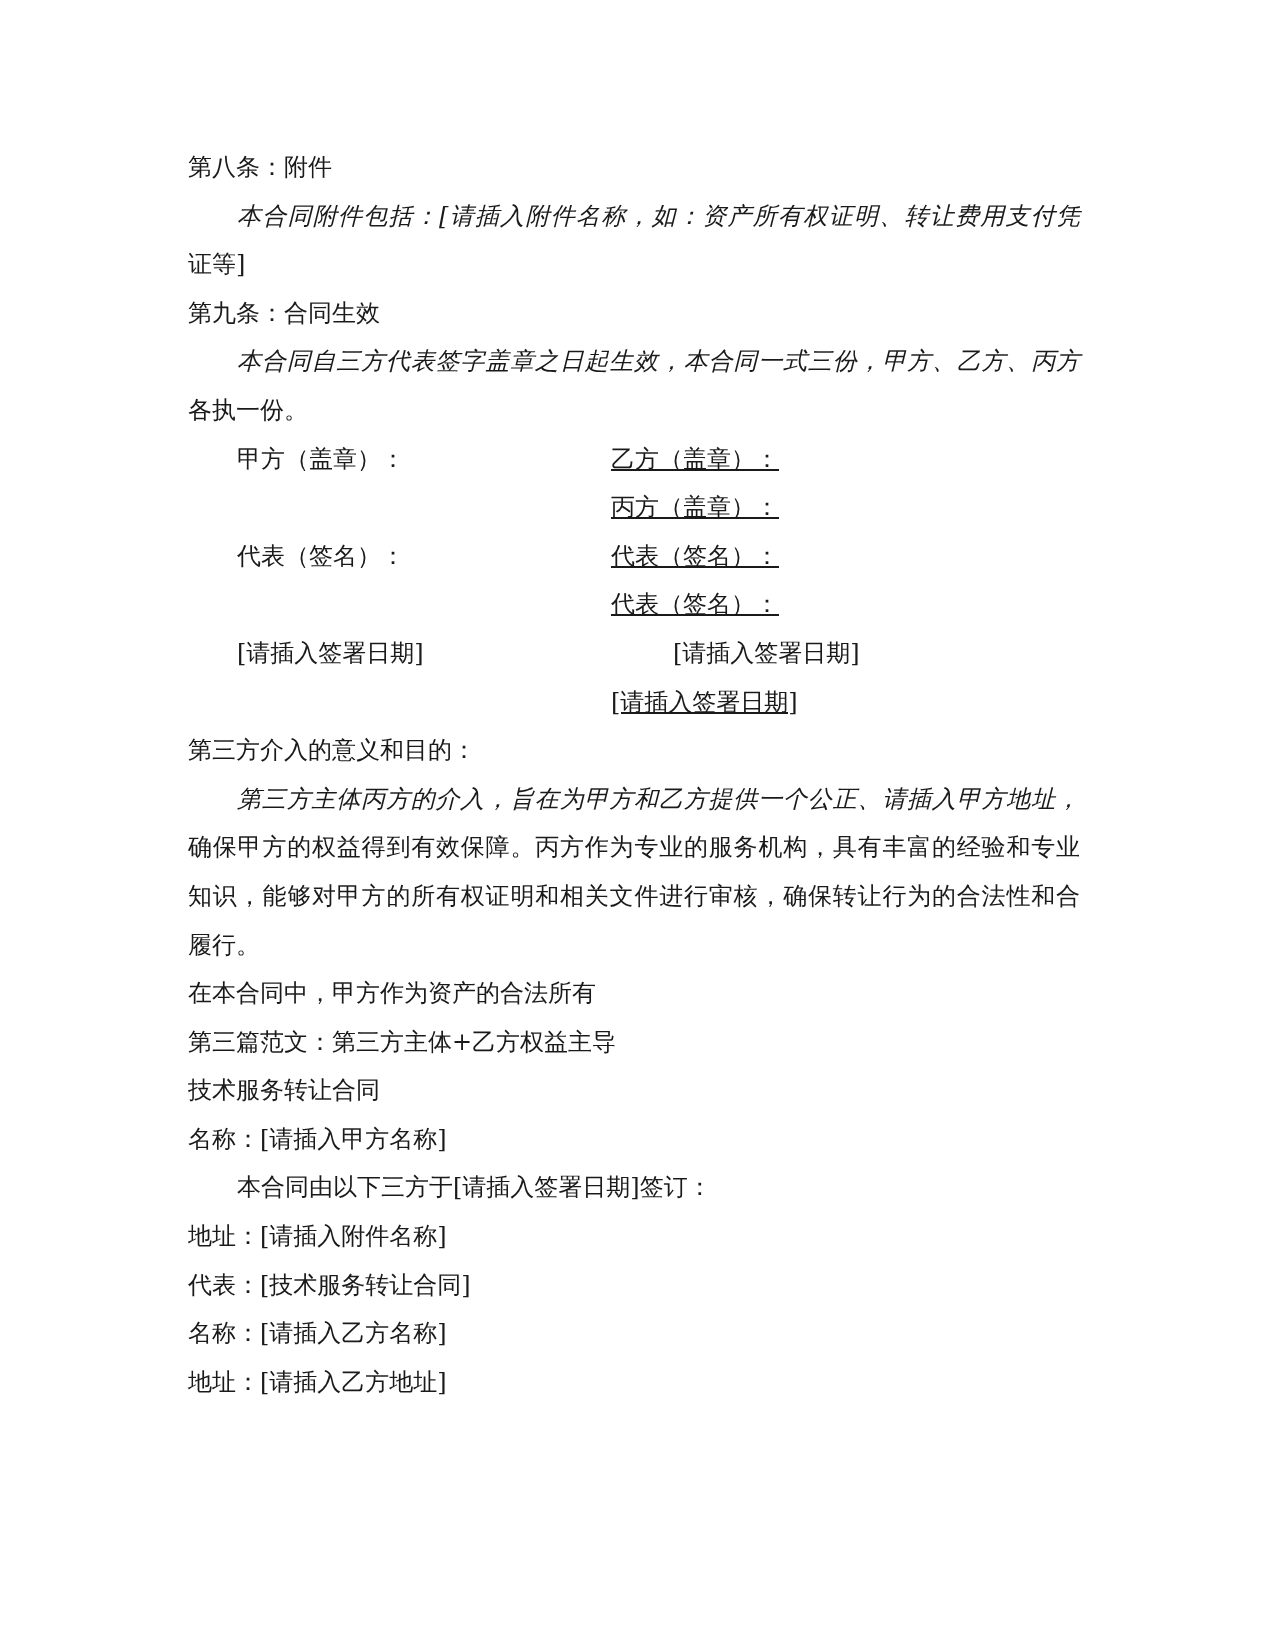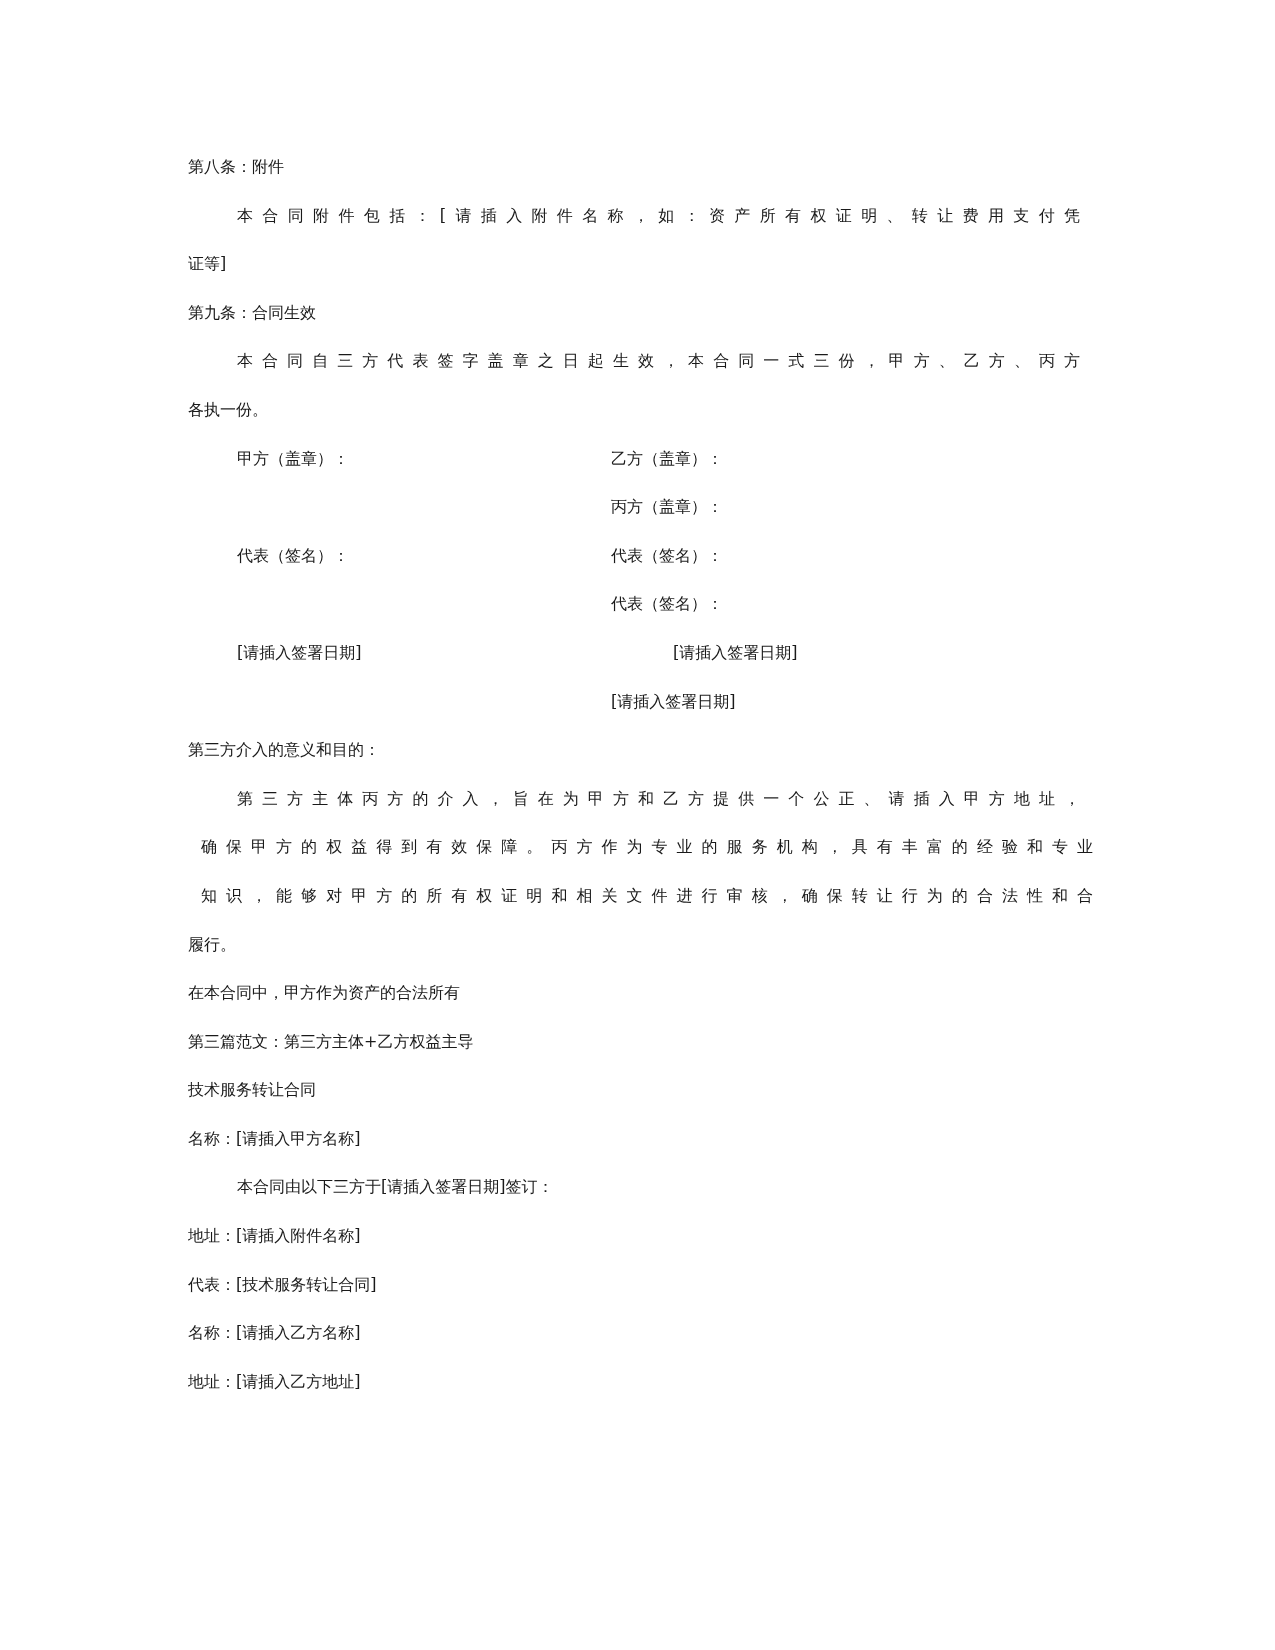--- a/index.html
+++ b/index.html
@@ -23,36 +23,36 @@
   }
   .line {
     position: relative;
     height: 48.6px;
   }
   .seg {
     position: absolute;
     top: 0;
     height: 48.6px;
     line-height: 48.6px;
-    font-size: 16px;
+    font-size: 24px;
     color: #1a1a1a;
     white-space: pre;
   }
   .seg.margin      { left: 188px; }
   .seg.indent      { left: 237px; }
-  .seg.col2        { left: 611px; }
+  .seg.col2        { left: 611px; text-decoration: underline; }
   .seg.col2_indent { left: 673px; }
   .seg.justify {
     white-space: normal;
     text-align: justify;
     text-align-last: justify;
     text-justify: inter-character;
   }
-  .seg.margin.justify { width: 892px; margin-left: 13px; }
-  .seg.indent.justify { width: 843px; }
+  .seg.margin.justify { width: 892px; }
+  .seg.indent.justify { width: 843px; font-style: italic; }
 </style>
 </head>
 <body>
 
 <div class="page">
   <div class="doc" id="doc" style="color: rgb(26, 26, 26);">
       <div class="line">
         <span class="seg margin">第八条：附件</span>
       </div>
       <div class="line">

